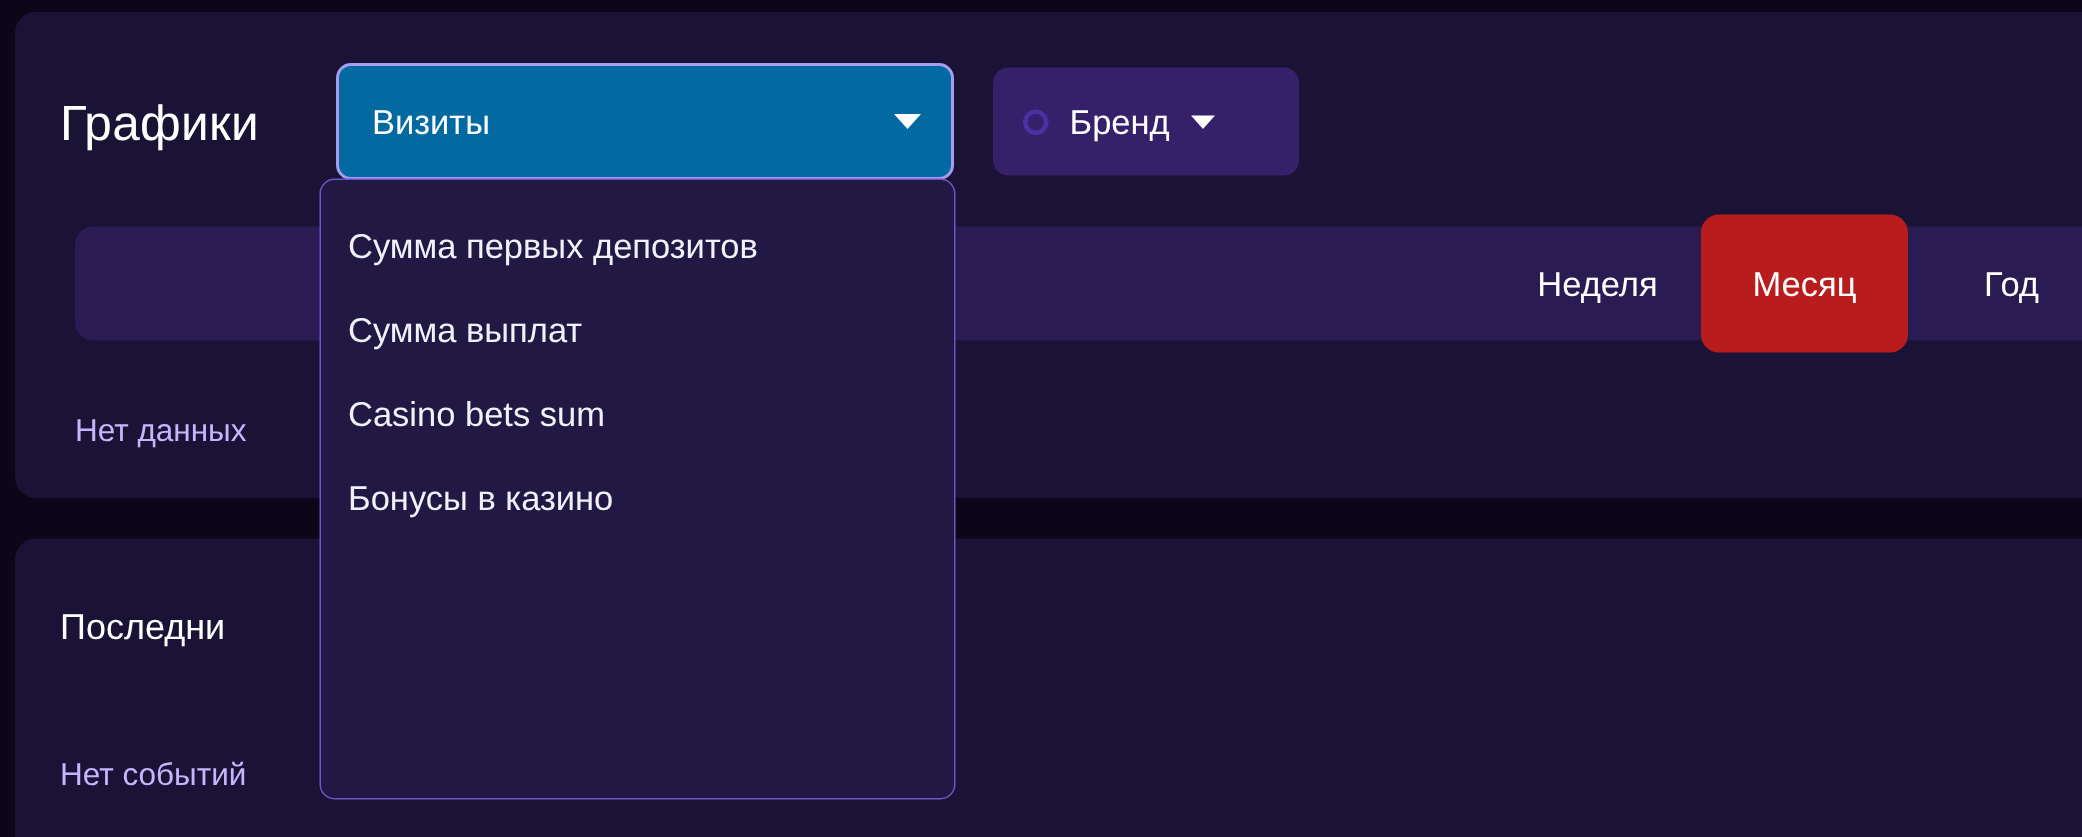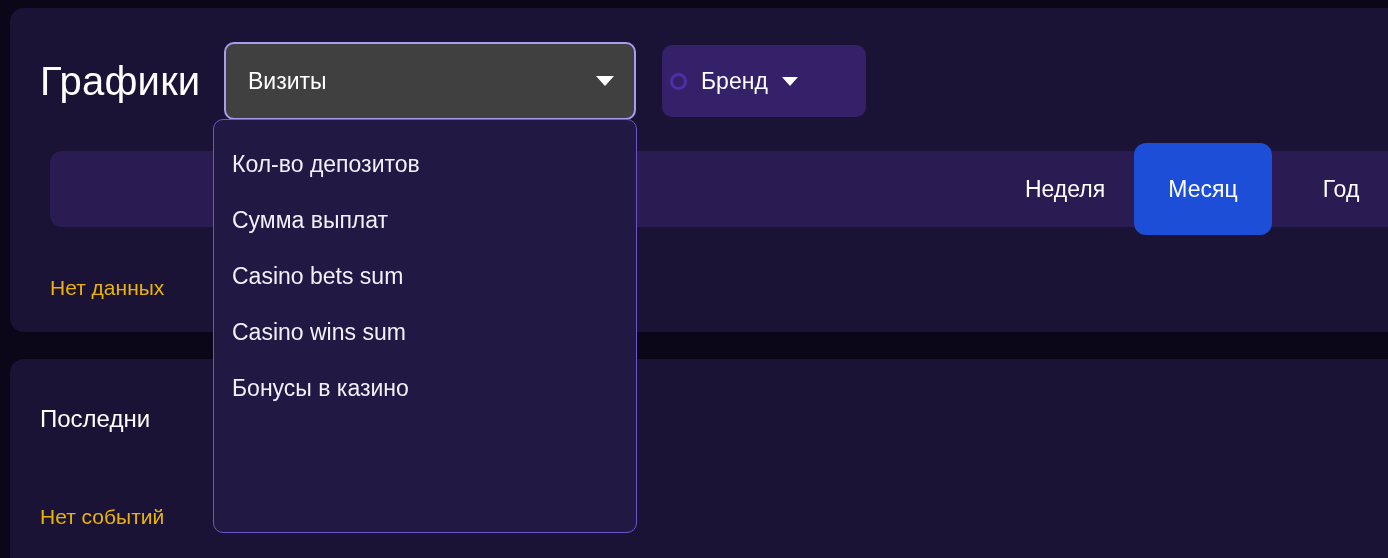--- a/index.html
+++ b/index.html
@@ -40,40 +40,40 @@
   
   .charts-header {
     position: absolute;
     left: 30px;
     top: 28px;
     height: 90px;
     display: flex;
     align-items: center;
   }
   .panel-title {
-    font-size: 40px;
+    font-size: 33px;
     font-weight: 400;
     color: #ffffff;
     letter-spacing: 0.2px;
     line-height: 1;
     white-space: nowrap;
   }
 
   
   .select-wrap {
     position: absolute;
     left: 214px;
     top: 34px;
     width: 412px;
     height: 78px;
   }
   .select-box {
     width: 100%;
     height: 100%;
-    background: #404040;
+    background: #0369a1;
     border: 2px solid #a79cf0;
     border-radius: 10px;
     display: flex;
     align-items: center;
     padding: 0 20px 0 22px;
     cursor: pointer;
   }
   .select-value {
     flex: 1;
     font-size: 23px;
@@ -117,21 +117,21 @@
   
   .chip {
     position: absolute;
     top: 37px;
     height: 72px;
     background: #35206a;
     border-radius: 10px;
     display: flex;
     align-items: center;
     gap: 14px;
-    padding: 0 22px 0 8px;
+    padding: 0 22px 0 20px;
     cursor: pointer;
   }
   #chip-brand  { left: 652px; width: 204px; }
   #chip-period { left: 882px; width: 221px; }
   .chip-dot {
     width: 17px; height: 17px;
     border-radius: 50%;
     border: 3px solid #4b31a5;
     flex: 0 0 auto;
   }
@@ -170,29 +170,29 @@
     align-items: center;
     justify-content: center;
     font-size: 23px;
     color: #ffffff;
     border-radius: 12px;
     cursor: pointer;
     white-space: nowrap;
     padding: 0 22px;
   }
   .tab.active {
-    background: #1d4ed8;
+    background: #b91c1c;
     color: #ffffff;
   }
 
   
   .empty-text {
     position: absolute;
     font-size: 21px;
-    color: #eab308;
+    color: #c4b5fd;
     line-height: 1;
     white-space: nowrap;
   }
   #charts-empty { left: 40px; top: 269px; }
   #events-empty { left: 40px; top: 506px; }
 
   .events-title {
     position: absolute;
     left: 40px;
     top: 407px;
@@ -237,20 +237,19 @@
   </div>
 
   <div class="card" id="events-card">
   </div>
 
   <div class="events-title">Последни</div>
 
   <div class="empty-text" id="events-empty">Нет событий</div>
 
   <div class="dropdown">
-    <div class="dd-item">Кол-во депозитов</div>
+    <div class="dd-item">Сумма первых депозитов</div>
     <div class="dd-item">Сумма выплат</div>
     <div class="dd-item">Casino bets sum</div>
-    <div class="dd-item">Casino wins sum</div>
     <div class="dd-item">Бонусы в казино</div>
   </div>
 
 </div>
 
 </body></html>

